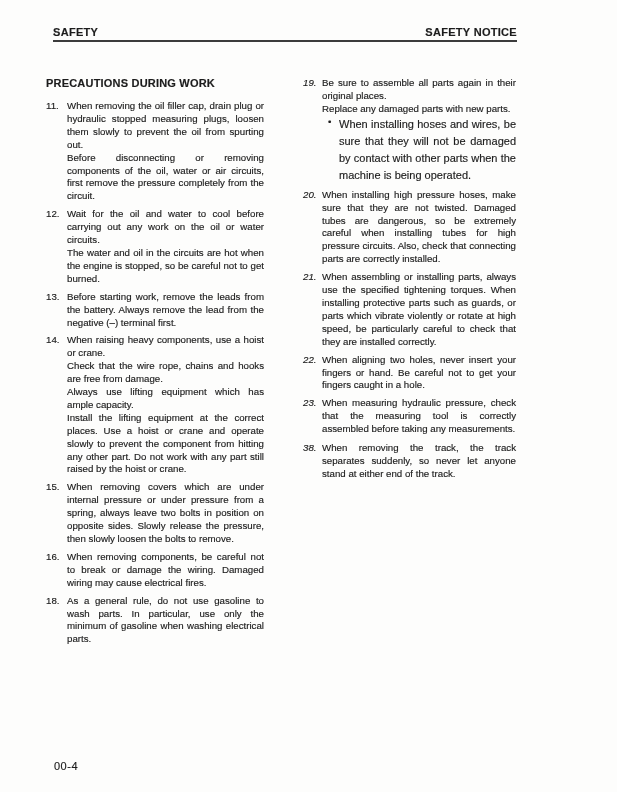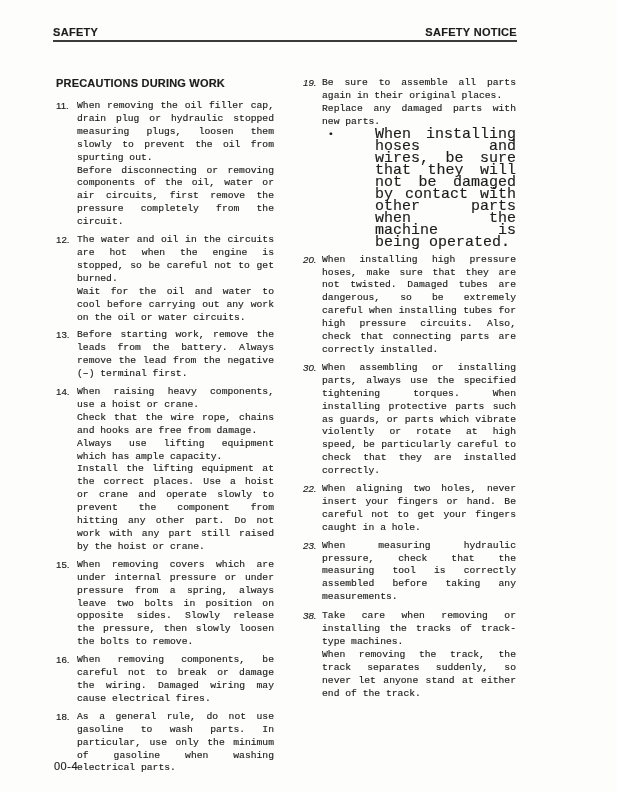--- a/index.html
+++ b/index.html
@@ -16,38 +16,38 @@
     position: absolute; left: 53px; top: 26px; width: 464px;
     display: flex; justify-content: space-between; align-items: baseline;
   }
   .header span { font-size: 11px; font-weight: bold; letter-spacing: 0.3px; }
   .header-rule {
     position: absolute; left: 53px; top: 40px; width: 464px; height: 2px;
     background: #3c3c3c;
   }
 
   .col { position: absolute; top: 77px; }
-  .col-left  { left: 56px;  width: 218px; }
+  .col-left  { left: 46px;  width: 218px; }
   .col-right { left: 303px; width: 213px; }
 
   .section-title { font-size: 11px; font-weight: bold; letter-spacing: 0.2px; margin-bottom: 11px; }
 
   .item { display: flex; margin-bottom: 5px; }
   .item.gap-before { margin-top: 6px; }
   .num { flex: none; font-size: 9.7px; line-height: 12.9px; }
   .col-left  .num { width: 21px; }
   .col-right .num { width: 19px; font-style: italic; }
-  .body { flex: 1; min-width: 0; font-family: Liberation Mono, monospace; }
+  .body { flex: 1; min-width: 0; }
   .body p {
     font-size: 9.7px; line-height: 12.9px;
     text-align: justify; text-justify: inter-word;
   }
   .bullet-row { display: flex; padding-left: 6px; }
   .bullet-marker { flex: none; width: 11px; font-size: 9.7px; line-height: 12.9px; }
-  .bullet-row p { flex: 1; min-width: 0; font-size: 15px; line-height: 12px; text-align: justify; margin-left: 36px; }
+  .bullet-row p { flex: 1; min-width: 0; font-size: 11px; line-height: 17px; text-align: justify; }
 
   .page-number {
     position: absolute; left: 54px; top: 760px;
     font-size: 11px; letter-spacing: 0.5px; font-weight: normal;
   }
 </style>
 </head>
 <body>
 
 <div class="page">
@@ -65,22 +65,22 @@
       <span class="num">11.</span>
       <div class="body">
         <p>When removing the oil filler cap, drain plug or hydraulic stopped measuring plugs, loosen them slowly to prevent the oil from spurting out.</p>
         <p>Before disconnecting or removing components of the oil, water or air circuits, first remove the pressure completely from the circuit.</p>
       </div>
     </div>
 
     <div class="item">
       <span class="num">12.</span>
       <div class="body">
+        <p>Wait for the oil and water to cool before carrying out any work on the oil or water circuits.</p>
         <p>The water and oil in the circuits are hot when the engine is stopped, so be careful not to get burned.</p>
-        <p>Wait for the oil and water to cool before carrying out any work on the oil or water circuits.</p>
       </div>
     </div>
 
     <div class="item">
       <span class="num">13.</span>
       <div class="body">
         <p>Before starting work, remove the leads from the battery. Always remove the lead from the negative (–) terminal first.</p>
       </div>
     </div>
 
@@ -132,21 +132,21 @@
     </div>
 
     <div class="item">
       <span class="num">20.</span>
       <div class="body">
         <p>When installing high pressure hoses, make sure that they are not twisted. Damaged tubes are dangerous, so be extremely careful when installing tubes for high pressure circuits. Also, check that connecting parts are correctly installed.</p>
       </div>
     </div>
 
     <div class="item">
-      <span class="num">30.</span>
+      <span class="num">21.</span>
       <div class="body">
         <p>When assembling or installing parts, always use the specified tightening torques. When installing protective parts such as guards, or parts which vibrate violently or rotate at high speed, be particularly careful to check that they are installed correctly.</p>
       </div>
     </div>
 
     <div class="item">
       <span class="num">22.</span>
       <div class="body">
         <p>When aligning two holes, never insert your fingers or hand. Be careful not to get your fingers caught in a hole.</p>
       </div>
@@ -155,21 +155,20 @@
     <div class="item">
       <span class="num">23.</span>
       <div class="body">
         <p>When measuring hydraulic pressure, check that the measuring tool is correctly assembled before taking any measurements.</p>
       </div>
     </div>
 
     <div class="item gap-before">
       <span class="num">38.</span>
       <div class="body">
-        <p>Take care when removing or installing the tracks of track-type machines.</p>
         <p>When removing the track, the track separates suddenly, so never let anyone stand at either end of the track.</p>
       </div>
     </div>
   </div>
 
   <div class="page-number">00-4</div>
 
 </div>
 
 </body></html>

